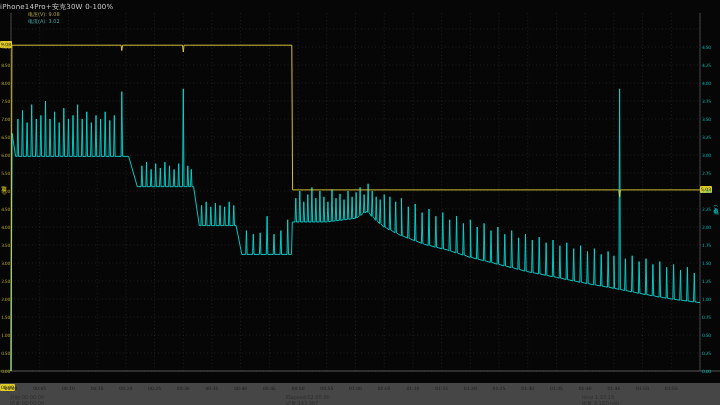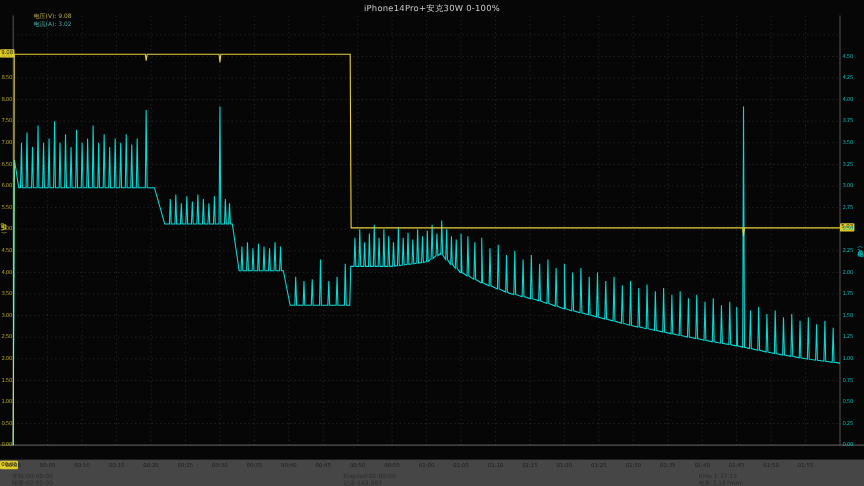--- a/index.html
+++ b/index.html
@@ -1,20 +1,20 @@
 <!DOCTYPE html>
 <html><head>
 <meta charset="utf-8">
 <style>
   html,body{margin:0;padding:0;background:#000;}
   .screen{position:relative;width:720px;height:405px;background:#060606;overflow:hidden;
           font-family:"DejaVu Sans",sans-serif;}
   .band{position:absolute;left:0;top:383px;width:720px;height:22px;background:#464646;}
   #chart{position:absolute;left:0;top:0;}
-  .title{position:absolute;left:0;right:0;top:2px;text-align:center;font-size:7px;color:#c9c9c9;letter-spacing:.2px;}
+  .title{position:absolute;left:0;right:0;top:2px;font-size:7px;color:#c9c9c9;letter-spacing:.2px;}
   .legend{position:absolute;left:28px;top:11px;font-size:5px;line-height:7px;}
   .legend .v{color:#b3a84d;}
   .legend .c{color:#4da8a4;}
   .tick{position:absolute;font-size:4.5px;line-height:5px;white-space:nowrap;}
   .ltick{width:10px;text-align:right;color:#b0a023;letter-spacing:-.3px;}
   .rtick{color:#00b7b2;letter-spacing:-.3px;}
   .ttick{width:26px;text-align:center;color:#1d1d1d;}
   .axis-title{position:absolute;writing-mode:vertical-rl;text-orientation:mixed;font-size:5px;letter-spacing:.5px;}
   .axis-title.left{left:1px;top:186px;color:#c8b626;transform:rotate(180deg);}
   .axis-title.right{right:1px;top:204px;color:#00c6c2;}

